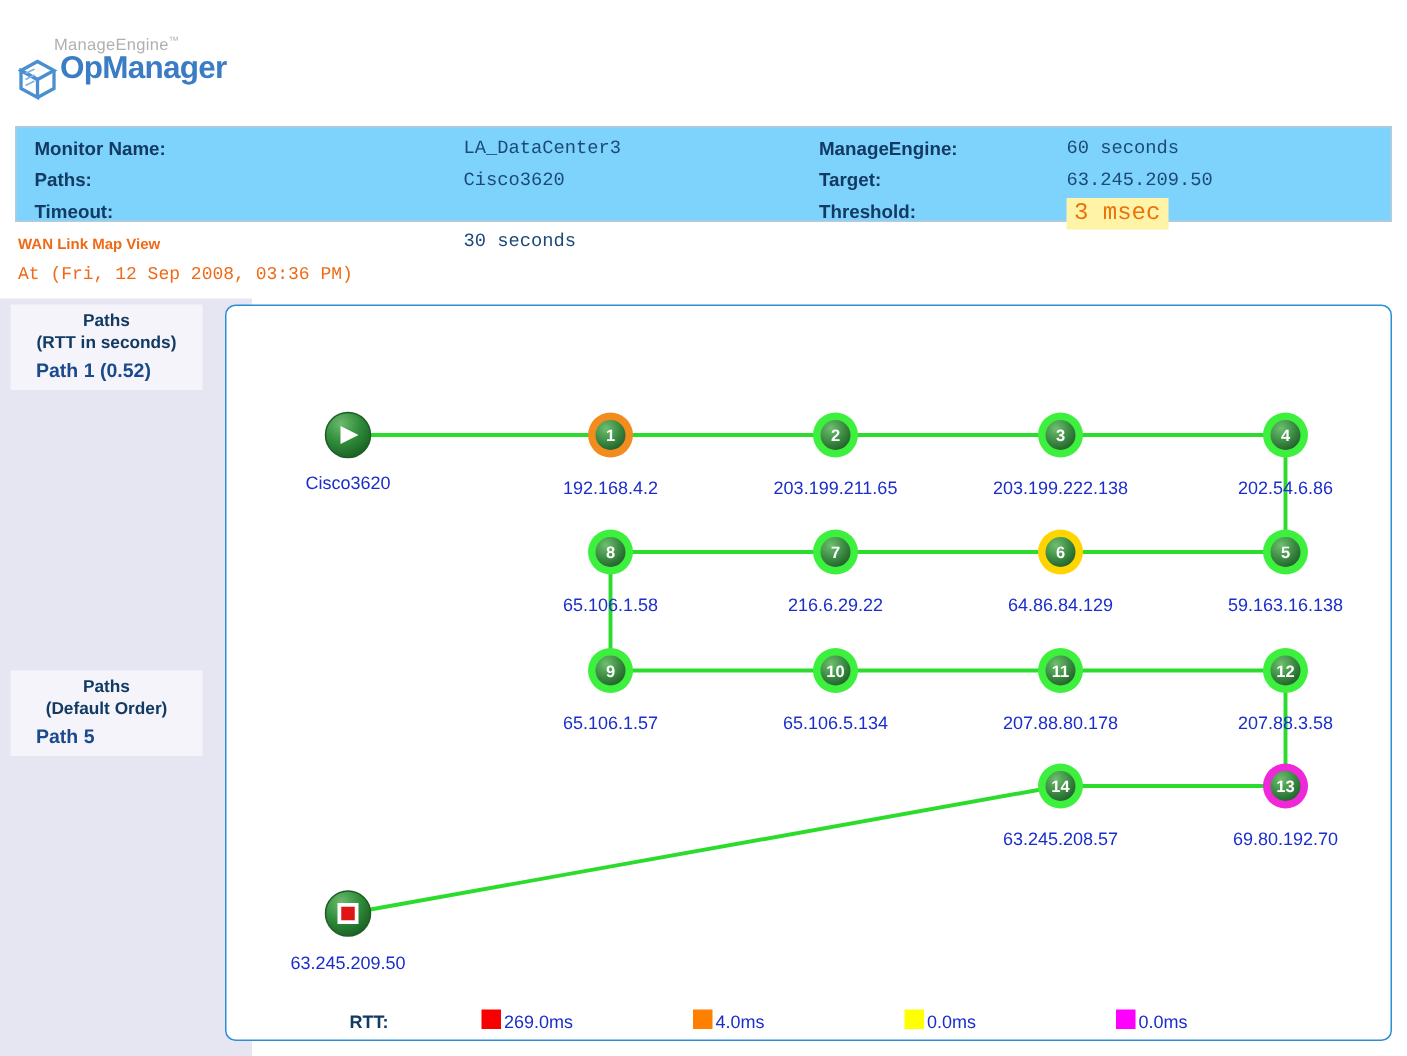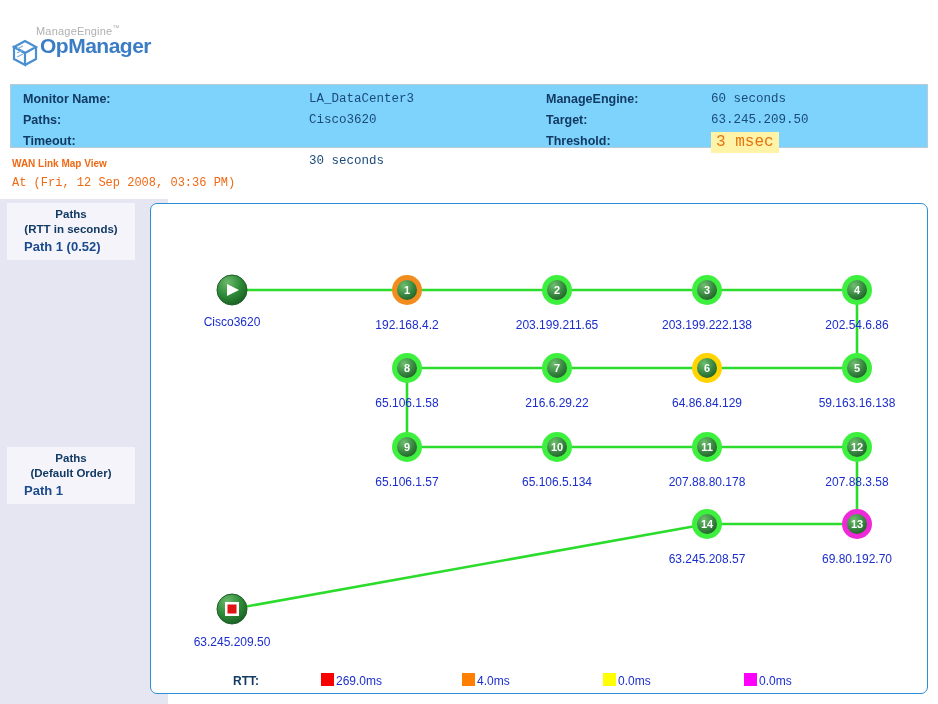--- a/index.html
+++ b/index.html
@@ -220,21 +220,21 @@
         <div>(RTT in seconds)</div>
       </div>
       <div class="paths-item">Path 1 (0.52)</div>
     </div>
 
     <div class="paths-panel bottom">
       <div class="paths-head">
         <div>Paths</div>
         <div>(Default Order)</div>
       </div>
-      <div class="paths-item">Path 1</div>
+      <div class="paths-item">Path 5</div>
     </div>
   </div>
 
   <div class="map-panel">
     <svg id="map-svg" class="map-svg" width="776" height="489" viewBox="150 203 776 489">
       <defs>
         <radialGradient id="coreGrad" cx="35%" cy="28%" r="80%">
           <stop offset="0%" stop-color="#6fbf6f"></stop>
           <stop offset="55%" stop-color="#3c8c44"></stop>
           <stop offset="100%" stop-color="#205e28"></stop>

